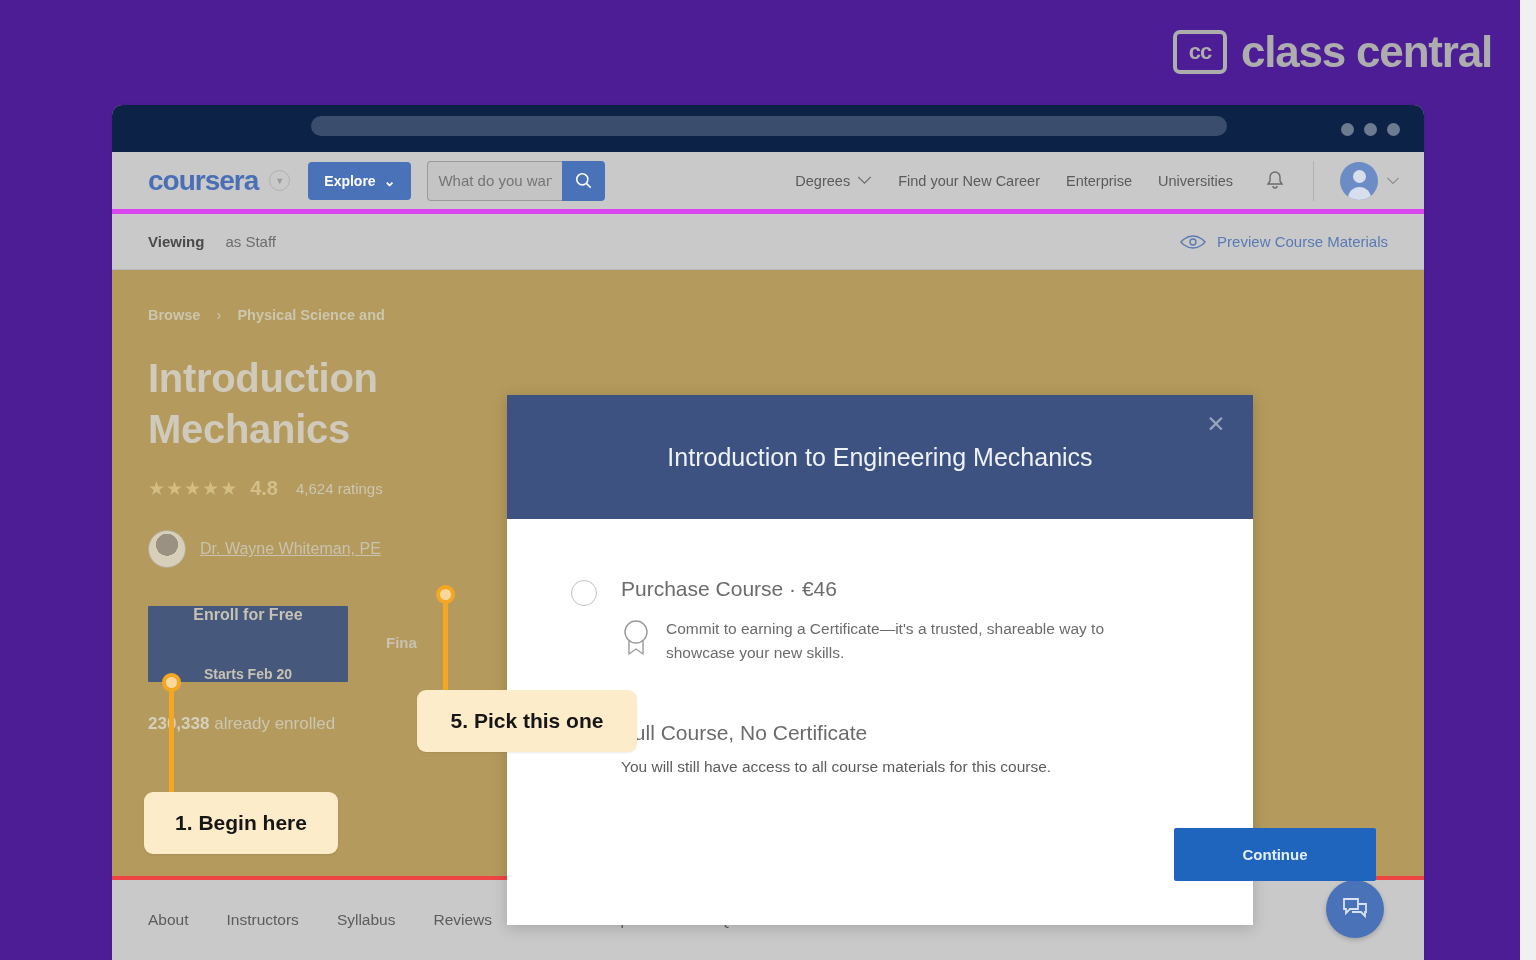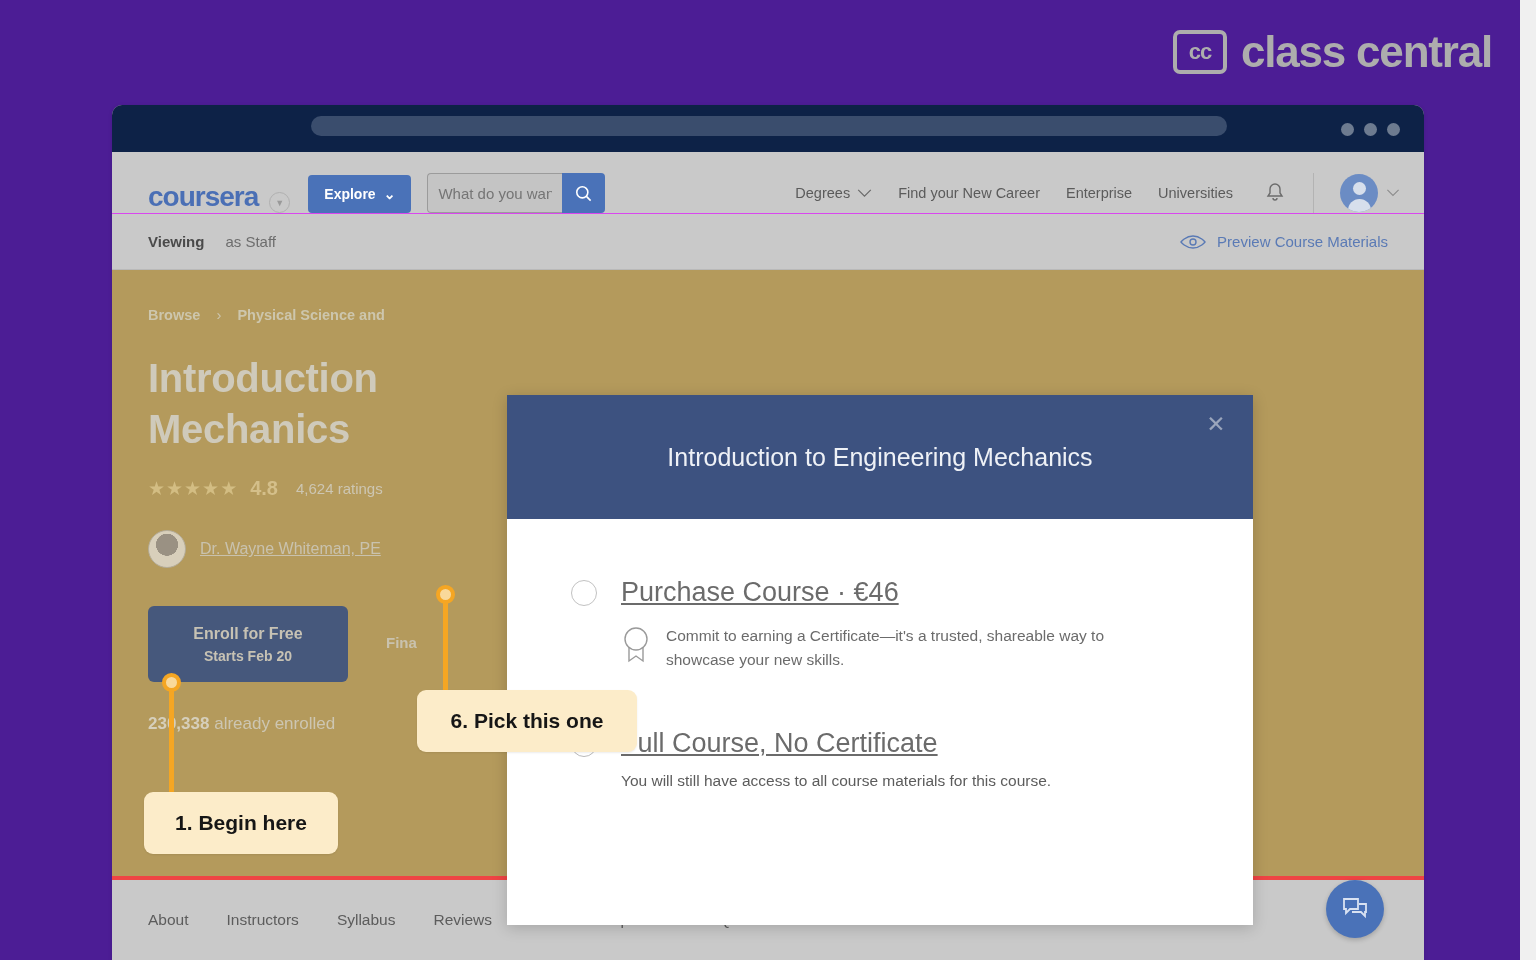--- a/index.html
+++ b/index.html
@@ -51,22 +51,22 @@
     position: absolute; left: 199px; top: 11px;
     width: 916px; height: 20px;
     background: #3a4d6d; border-radius: 10px;
   }
   .win-dots { position: absolute; right: 24px; top: 18px; display: flex; gap: 10px; }
   .win-dots i { width: 13px; height: 13px; border-radius: 50%; background: #6d7b90; display:block;}
 
   
   .nav {
     height: 62px; background: #c9c9c9;
-    display: flex; align-items: flex-end; padding: 0 0 0 36px;
-    border-bottom: 1px solid #d946ef;
+    display: flex; align-items: center; padding: 0 0 0 36px;
+    border-bottom: 5px solid #d946ef;
     position: relative;
   }
   .logo { font-size: 28px; font-weight: bold; color: #4a6fb5; letter-spacing: -1px; }
   .caret-circle {
     width: 21px; height: 21px; border-radius: 50%;
     border: 1px solid #b0b0b0; margin-left: 11px;
     display:flex; align-items:center; justify-content:center;
     color:#9a9a9a; font-size: 9px;
   }
   .explore-btn {
@@ -146,22 +146,22 @@
     width: 38px; height: 38px; border-radius: 50%;
     background: radial-gradient(circle at 50% 38%, #9a9183 0 38%, #d8cfbb 39% 100%);
     border: 1px solid #b5ad9a;
   }
   .instr-name { font-size: 16px; color: #c9c2ae; text-decoration: underline; }
   .enroll-box {
     margin-top: 38px; display:flex; align-items:flex-start; gap: 38px;
   }
   .enroll-btn {
     width: 200px; height: 76px; background: #46587c;
-    border-radius: 6px; border: none; cursor:pointer;
-    display:flex; flex-direction: column; align-items:center; justify-content:center; gap: 5px;
+    border-radius: 1px; border: none; cursor:pointer;
+    display:flex; flex-direction: column; align-items:center; justify-content:space-between; gap: 5px;
   }
   .enroll-btn .l1 { font-size: 16px; font-weight: bold; color: #c7c2b4; }
   .enroll-btn .l2 { font-size: 14px; font-weight: bold; color: #c7c2b4; }
   .financial-aid { font-size: 15px; font-weight:bold; color:#c9c2ae; margin-top: 28px; }
   .enrolled-count { margin-top: 32px; font-size: 17px; color: #cdc6b2;}
   .enrolled-count b { color: #d6cfbb; }
 
   
   .footer-nav {
     height: 84px; background: #c9c9c9;
@@ -201,21 +201,21 @@
   .option { display:flex; padding: 0 0 0 64px; position: relative; }
   .radio {
     width: 26px; height: 26px; border-radius: 50%;
     border: 1px solid #c2c2c2; background:#fff; flex: none;
     margin-top: 3px; cursor:pointer;
     display:flex; align-items:center; justify-content:center;
   }
   .radio.checked { border-color: #b9b9b9; }
   .radio.checked .dot { width: 14px; height: 14px; border-radius: 50%; background: #2a6fd6; }
   .option-main { margin-left: 24px; }
-  .option-label { font-size: 27px; color: #6b6b6b; text-decoration: underline; }
+  .option-label { font-size: 21px; color: #6b6b6b; }
   .option-desc-row { margin-top: 16px; display:flex; gap: 15px; align-items:flex-start; }
   .cert-icon { flex:none; margin-top: 2px; }
   .option-desc { font-size: 15.5px; color: #6b6b6b; line-height: 1.55; max-width: 470px; }
   .option-sub { margin-top: 13px; font-size: 15.5px; color: #5c5c5c; }
   .option-2 { margin-top: 56px; }
   .continue-btn {
     position: absolute; left: 667px; top: 433px;
     width: 202px; height: 53px;
     background: #1f64bd; color: #e6eefa;
     border: none; border-radius: 2px;
@@ -405,28 +405,29 @@
         <div class="option option-2">
           <div class="radio checked">
               <span class="dot"></span>
             </div>
           <div class="option-main">
             <div class="option-label">Full Course, No Certificate</div>
             <div class="option-sub">You will still have access to all course materials for this course.</div>
           </div>
         </div>
 
+        <button class="continue-btn">Continue</button>
       </div>
     </div>
 
   </div>
 
   <div class="ann-layer">
     <div class="ann-line" id="line-1"></div>
     <div class="ann-dot" id="dot-1"></div>
     <div class="callout" id="callout-1">1. Begin here</div>
 
     <div class="ann-line" id="line-2"></div>
     <div class="ann-dot" id="dot-2"></div>
-    <div class="callout" id="callout-2">6. Pick this one</div>
+    <div class="callout" id="callout-2">5. Pick this one</div>
   </div>
 
 </div>
 
 </body></html>

